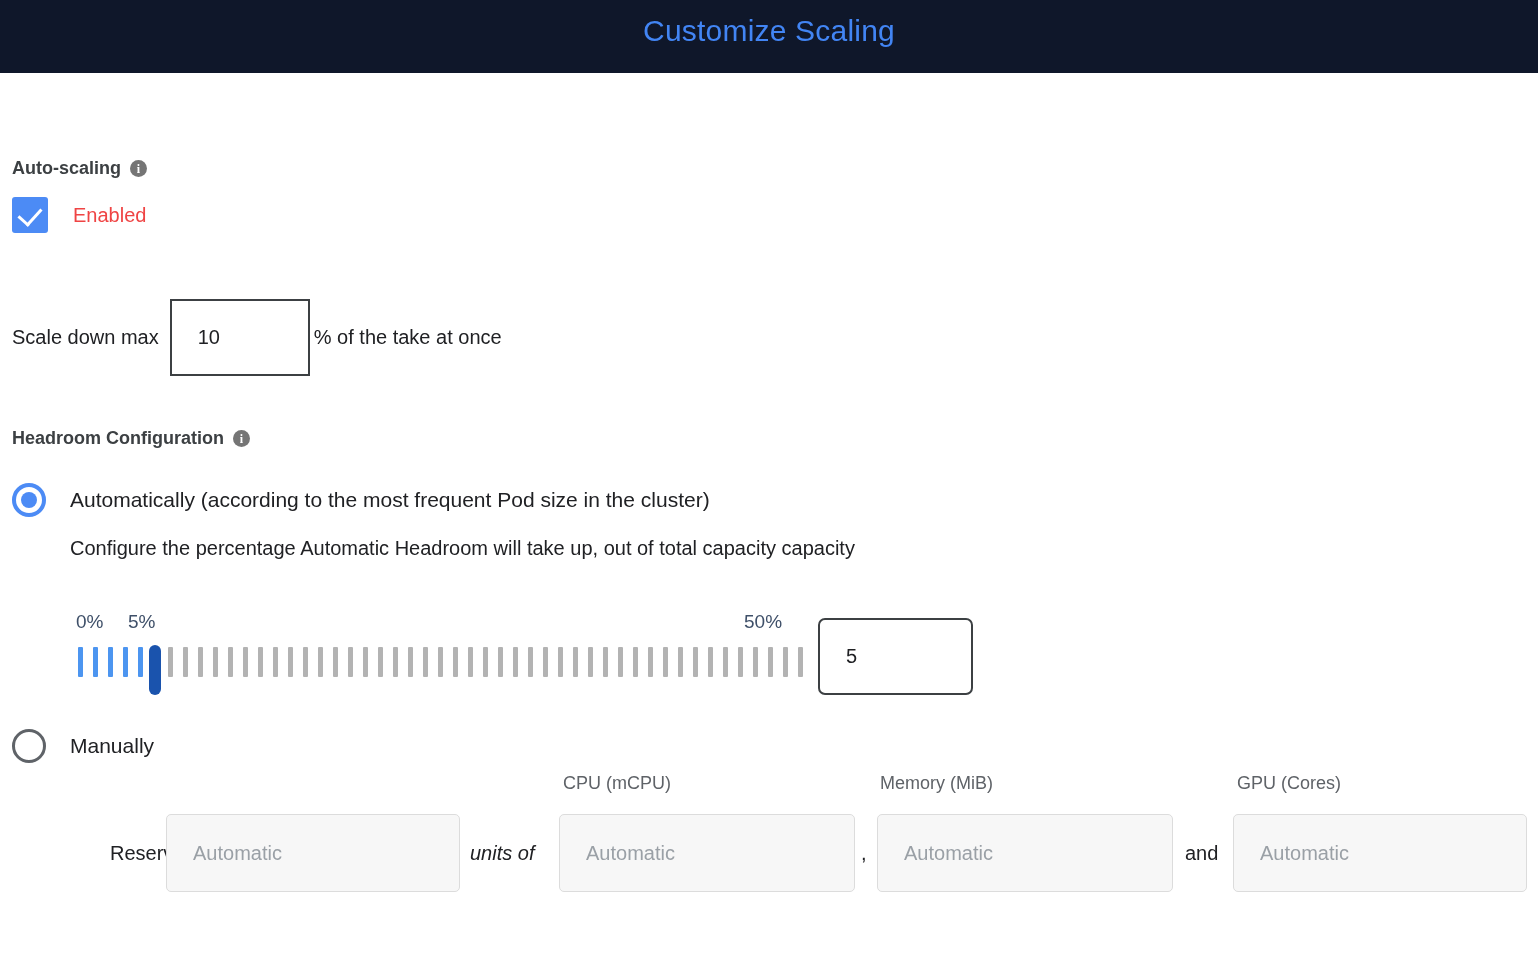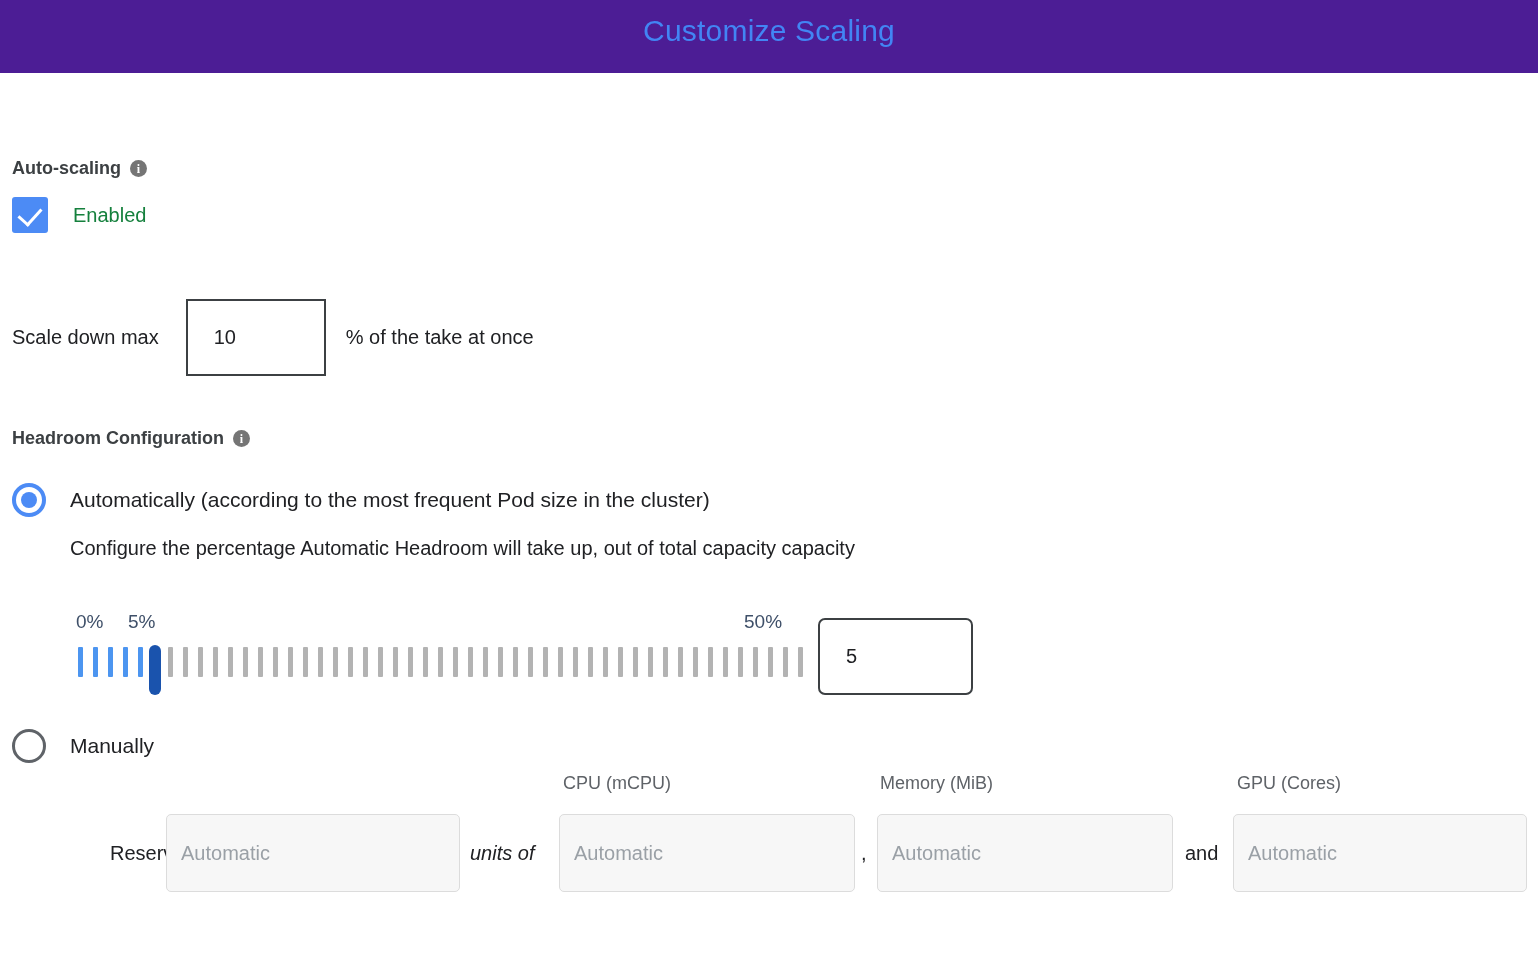--- a/index.html
+++ b/index.html
@@ -8,21 +8,21 @@
     width: 1538px; height: 970px;
     background: #ffffff;
     font-family: "Liberation Sans", sans-serif;
     overflow: hidden;
   }
 
   
   .header-band {
     width: 1538px;
     height: 73px;
-    background: #4c1d95;
+    background: #0f172a;
     display: flex;
     align-items: center;
     justify-content: center;
   }
   .header-title {
     color: #4285f4;
     font-size: 30px;
     font-weight: 400;
     letter-spacing: 0.2px;
     line-height: 1;
@@ -77,28 +77,27 @@
   }
   .checkbox::after {
     content: "";
     position: absolute;
     left: 11px; top: 6px;
     width: 11px; height: 19px;
     border: solid #ffffff;
     border-width: 0 3.5px 3.5px 0;
     transform: rotate(42deg);
   }
-  .checkbox-label { font-size: 20px; color: #15803d; }
+  .checkbox-label { font-size: 20px; color: #ef4444; }
 
   
   .scale-row {
     position: absolute;
     display: flex;
     align-items: center;
-    gap: 16px;
   }
   .scale-label { font-size: 20px; color: #202124; }
   .num-input {
     width: 140px; height: 77px;
     border: 2px solid #3c4043;
     background: #ffffff;
     font-size: 20px;
     color: #202124;
     font-family: "Liberation Sans", sans-serif;
     padding: 0 0 0 26px;
@@ -198,21 +197,21 @@
   }
   .disabled-input {
     position: absolute;
     height: 78px;
     border: 1px solid #dcdcdc;
     border-radius: 5px;
     background: #f7f7f7;
     font-size: 20px;
     font-family: "Liberation Sans", sans-serif;
     color: #202124;
-    padding: 0 0 0 14px;
+    padding: 0 0 0 26px;
     outline: none;
   }
   .disabled-input::placeholder { color: #9aa0a6; opacity: 1; }
 </style>
 </head>
 <body>
 
 <div class="header-band">
   <div class="header-title">Customize Scaling</div>
 </div>

